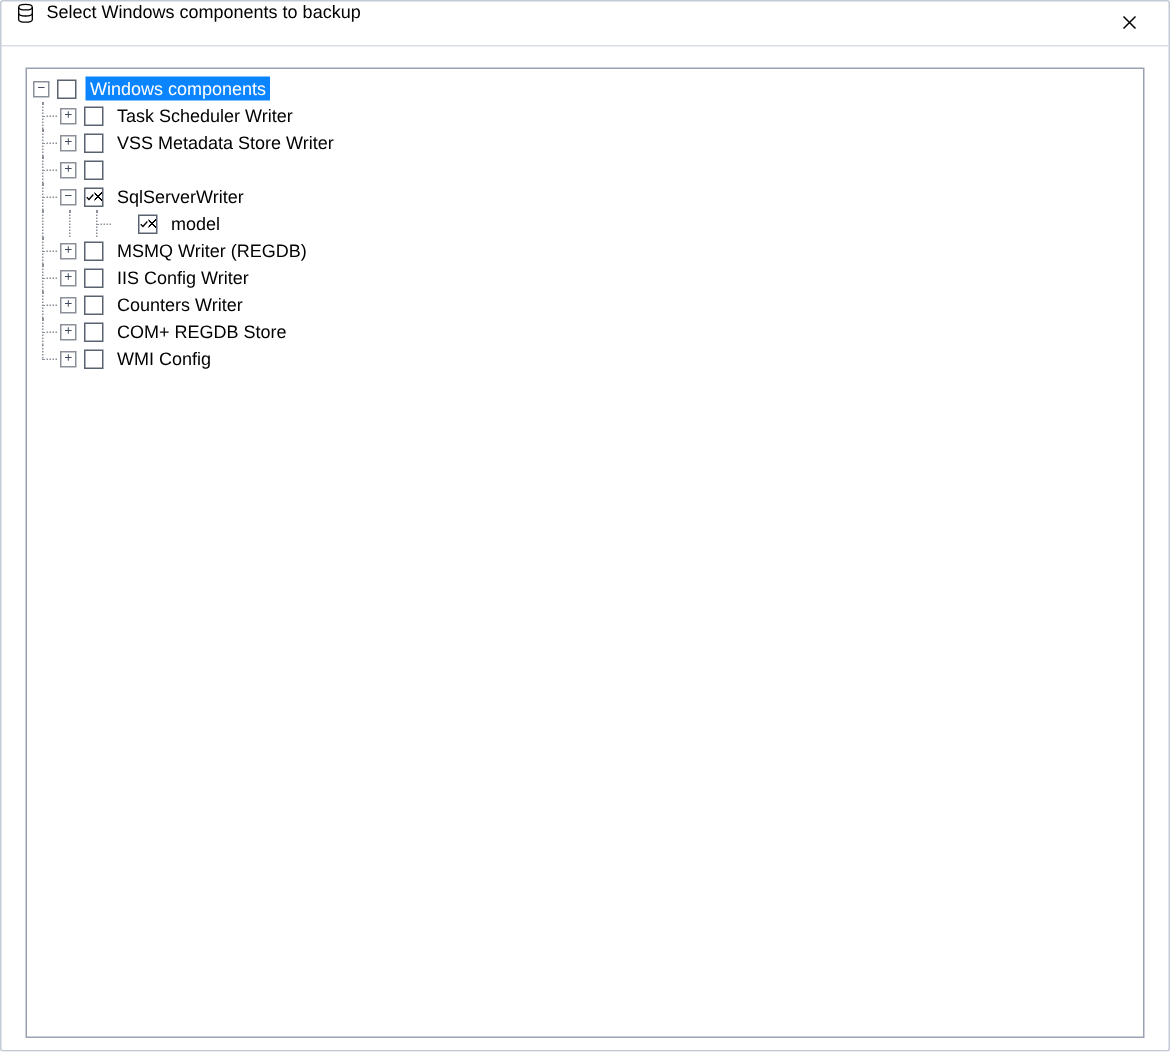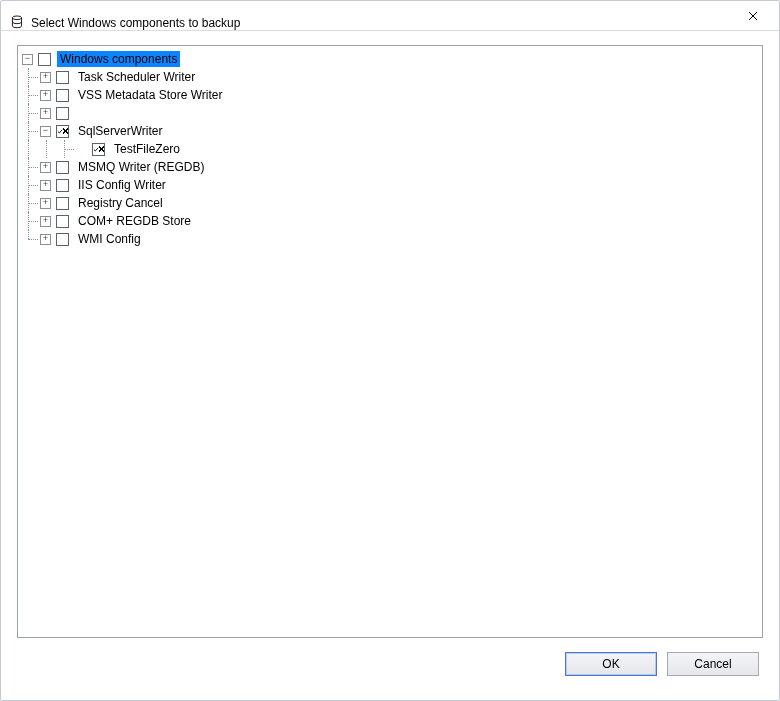--- a/index.html
+++ b/index.html
@@ -16,21 +16,21 @@
     border: 1px solid #c4c9d6;
     background: #fff;
     display: flex;
     flex-direction: column;
     box-shadow: 0 2px 6px rgba(0,0,0,0.08);
     border-radius: 2px;
   }
   .titlebar {
     height: 30px;
     display: flex;
-    align-items: flex-end;
+    align-items: flex-start;
     border-bottom: 1px solid #d9dde5;
     padding: 0 6px 0 8px;
   }
   .titlebar .app-icon {
     width: 16px; height: 16px;
     display: flex; align-items: center; justify-content: center;
     margin-right: 6px;
   }
   .titlebar .title {
     flex: 1;
@@ -131,21 +131,21 @@
     
   }
   .cb.checked svg { width:11px; height:11px; }
   .label {
     padding: 0 3px;
     height: 16px;
     display:flex; align-items:center;
   }
   .label.selected {
     background: #0a84ff;
-    color: #000000;
+    color: #ffffff;
   }
   .buttons {
     display:flex;
     justify-content: flex-end;
     gap: 10px;
     padding: 14px 4px 16px 4px;
   }
   .btn {
     width: 92px;
     height: 24px;
@@ -229,21 +229,21 @@
             <div class="row">
               <span class="guide v"></span>
               <span class="guide v"></span>
               <span class="guide v h"></span>
               <span class="expander blank"></span>
               <span class="cb checked">
                 <svg viewBox="0 0 11 11">
                   <path d="M1.5 5.5 L4.2 8.2 L9.5 2.2" fill="none" stroke="#000" stroke-width="1.6"></path>
                 </svg>
               </span>
-              <span class="label">TestFileZero</span>
+              <span class="label">model</span>
             </div>
           </li>
           <li>
             <div class="row">
               <span class="guide v h"></span>
               <span class="expander">+</span>
               <span class="cb"></span>
               <span class="label">MSMQ Writer (REGDB)</span>
             </div>
           </li>
@@ -253,40 +253,36 @@
               <span class="expander">+</span>
               <span class="cb"></span>
               <span class="label">IIS Config Writer</span>
             </div>
           </li>
           <li>
             <div class="row">
               <span class="guide v h"></span>
               <span class="expander">+</span>
               <span class="cb"></span>
-              <span class="label">Registry Cancel</span>
+              <span class="label">Counters Writer</span>
             </div>
           </li>
           <li>
             <div class="row">
               <span class="guide v h"></span>
               <span class="expander">+</span>
               <span class="cb"></span>
               <span class="label">COM+ REGDB Store</span>
             </div>
           </li>
           <li>
             <div class="row">
               <span class="guide vhalf h"></span>
               <span class="expander">+</span>
               <span class="cb"></span>
               <span class="label">WMI Config</span>
             </div>
           </li>
         </ul>
     </div>
-    <div class="buttons">
-      <div class="btn primary">OK</div>
-      <div class="btn">Cancel</div>
-    </div>
   </div>
 
 </div>
 
 </body></html>

